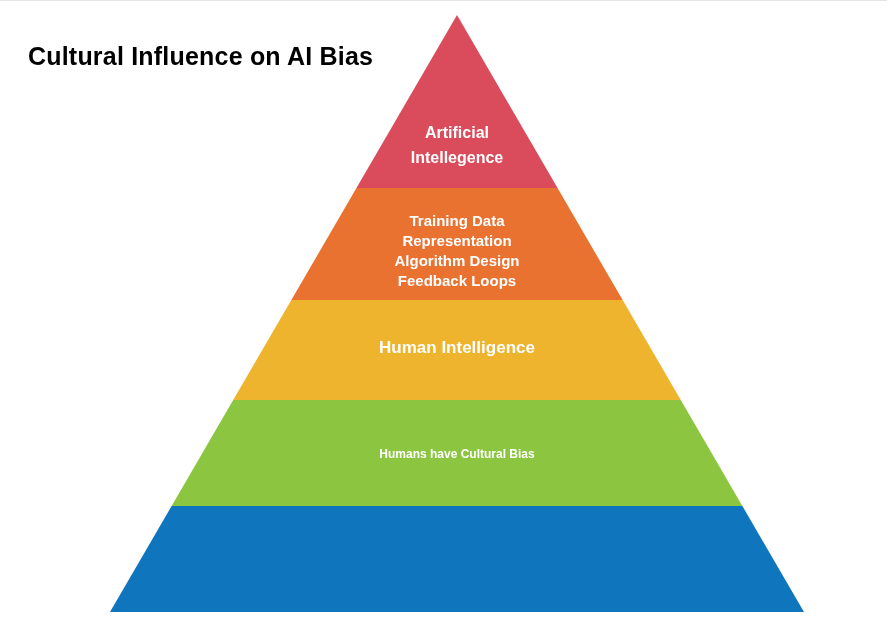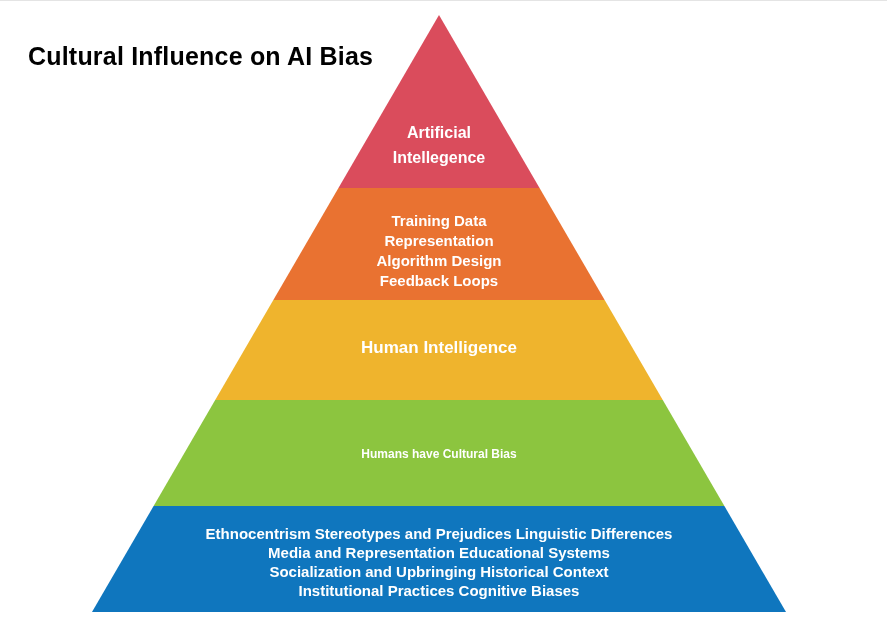--- a/index.html
+++ b/index.html
@@ -22,21 +22,21 @@
     left: 28px;
     top: 41px;
     font-size: 25px;
     font-weight: bold;
     color: #000000;
     letter-spacing: 0.2px;
     white-space: nowrap;
   }
   .pyramid {
     position: absolute;
-    left: 92px;
+    left: 110px;
     top: 14px;
     width: 694px;
     height: 597px;
     clip-path: polygon(50% 0%, 100% 100%, 0% 100%);
   }
   .band {
     position: absolute;
     left: 0;
     width: 100%;
   }
@@ -87,21 +87,15 @@
     </div>
 
     <div class="layer-label label-yellow">
       <div>Human Intelligence</div>
     </div>
 
     <div class="layer-label label-green">
       <div>Humans have Cultural Bias</div>
     </div>
 
-    <div class="layer-label label-blue">
-      <div>Ethnocentrism Stereotypes and Prejudices Linguistic Differences</div>
-      <div>Media and Representation Educational Systems</div>
-      <div>Socialization and Upbringing Historical Context</div>
-      <div>Institutional Practices Cognitive Biases</div>
-    </div>
 
   </div>
 </div>
 
 </body></html>

